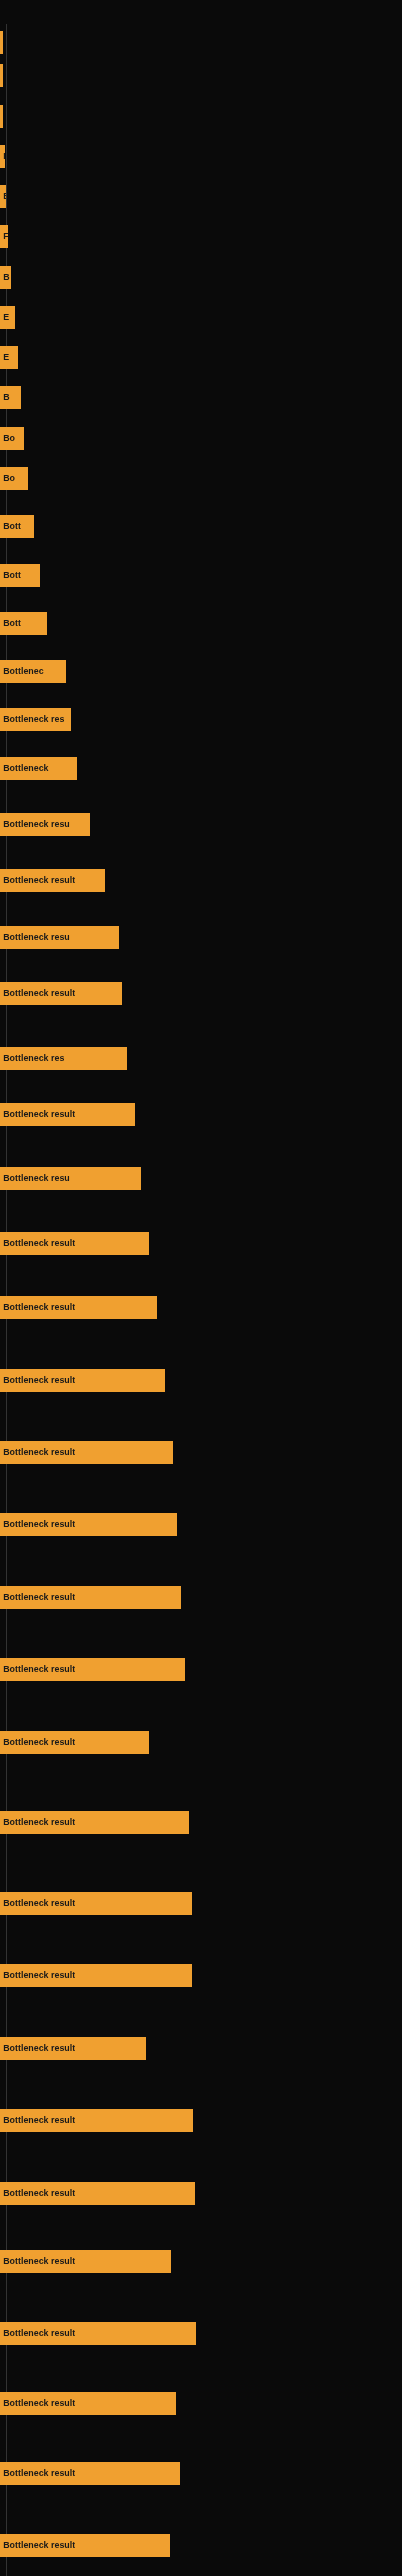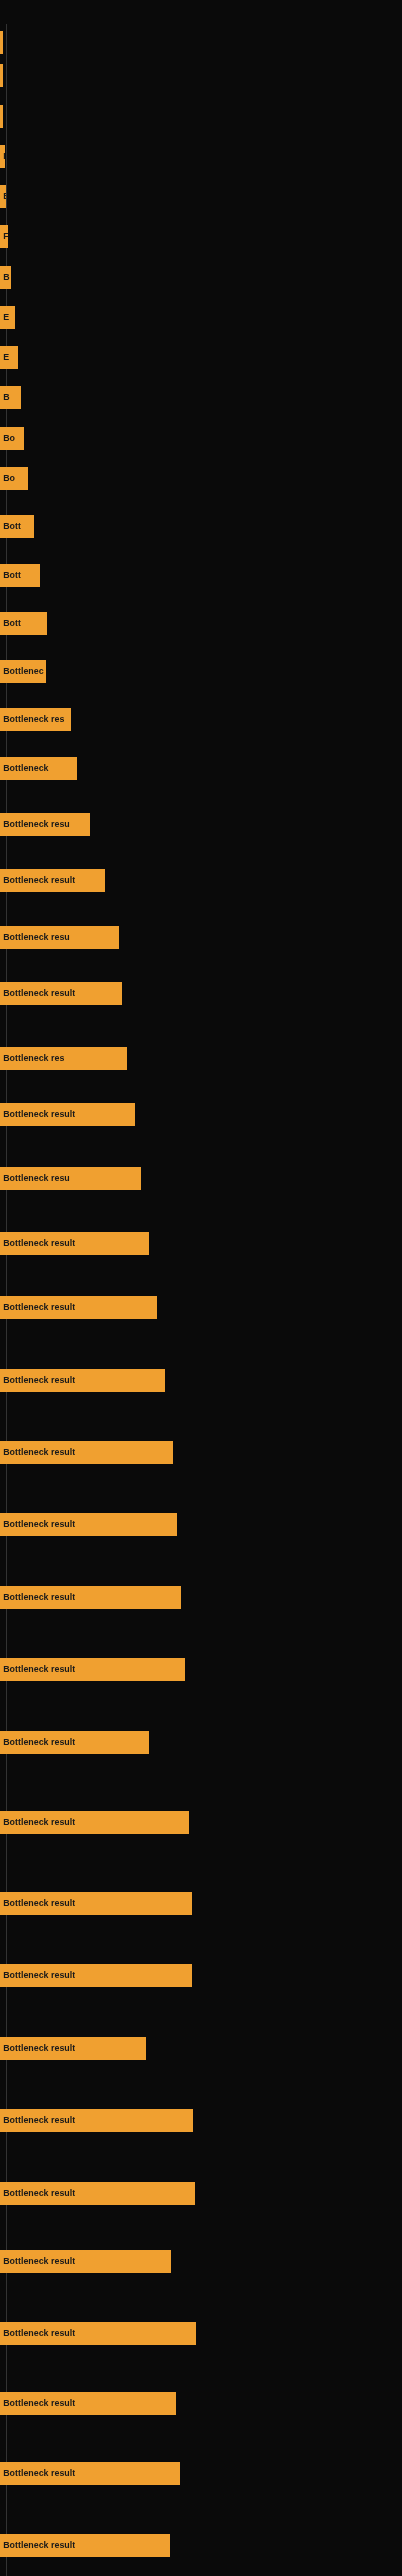--- a/index.html
+++ b/index.html
@@ -95,21 +95,21 @@
     </div>
     <div class="bar-item" style="top: 515px; width: 34px;">
       <span class="bar-label">Bott</span>
     </div>
     <div class="bar-item" style="top: 564px; width: 40px;">
       <span class="bar-label">Bott</span>
     </div>
     <div class="bar-item" style="top: 612px; width: 47px;">
       <span class="bar-label">Bott</span>
     </div>
-    <div class="bar-item" style="top: 660px; width: 46px;">
+    <div class="bar-item" style="top: 660px; width: 66px;">
       <span class="bar-label">Bottlenec</span>
     </div>
     <div class="bar-item" style="top: 708px; width: 71px;">
       <span class="bar-label">Bottleneck res</span>
     </div>
     <div class="bar-item" style="top: 757px; width: 77px; align-items: center;">
       <span class="bar-label">Bottleneck</span>
     </div>
     <div class="bar-item" style="top: 813px; width: 90px;">
       <span class="bar-label">Bottleneck resu</span>

